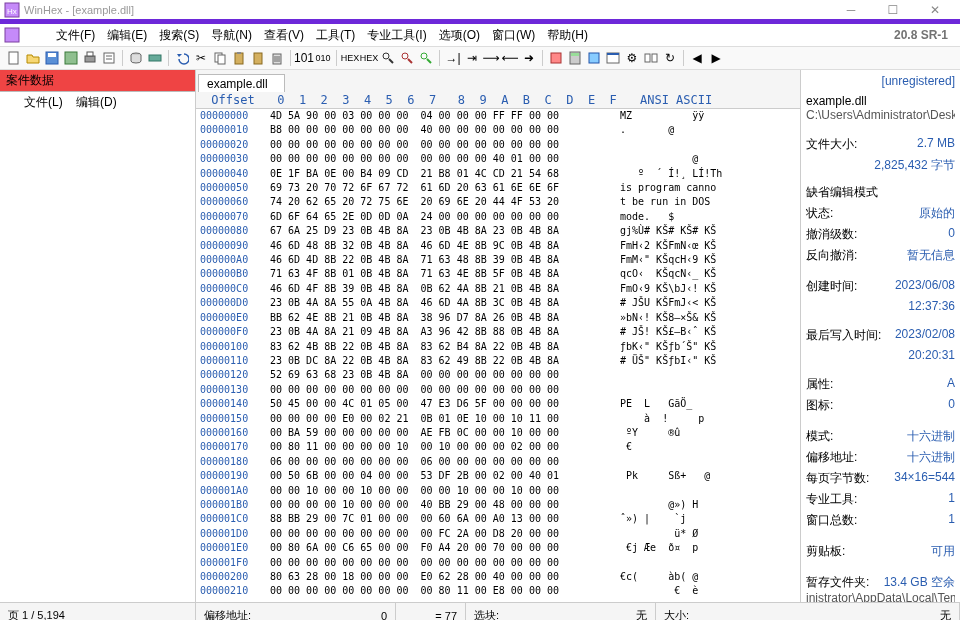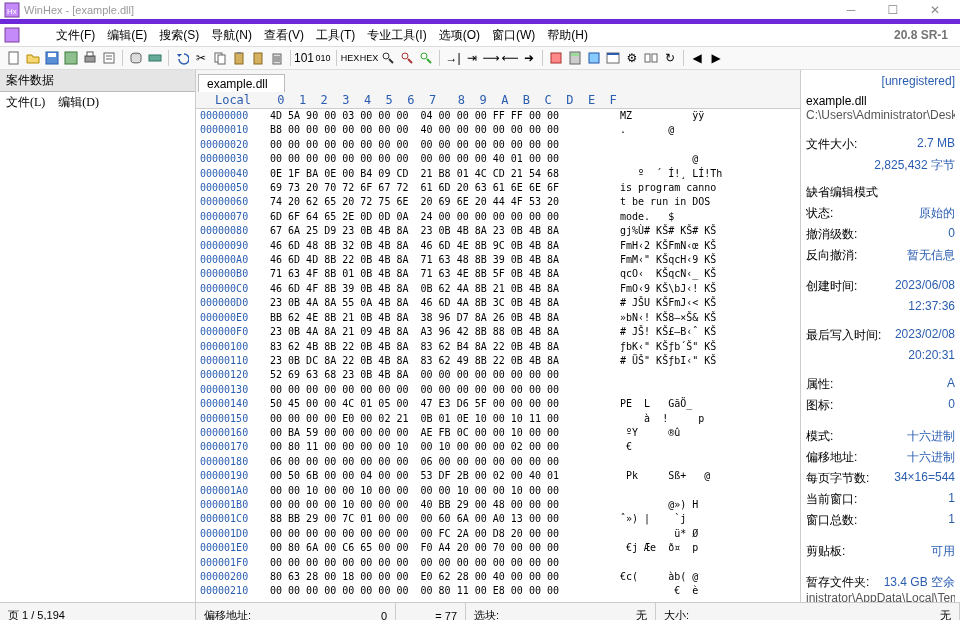--- a/index.html
+++ b/index.html
@@ -11,22 +11,22 @@
   .win-btn { width: 42px; height: 22px; display: flex; align-items: center; justify-content: center; color: #888; cursor: pointer; }
   .menubar { height: 22px; display: flex; align-items: center; padding: 0 4px; background: #fff; gap: 26px; }
   .menubar-left { display: flex; align-items: center; }
   .menubar-item { padding: 2px 6px; cursor: pointer; }
   .menubar-right { margin-left: auto; color: #737373; padding-right: 8px; font-weight: bold; }
   .toolbar { height: 24px; display: flex; align-items: center; gap: 3px; padding: 1px 6px; border-top: 1px solid #ddd; border-bottom: 1px solid #ddd; background: #f9f9f9; }
   .toolbar-icon { width: 16px; height: 16px; display: flex; align-items: center; justify-content: center; cursor: pointer; }
   .toolbar-sep { width: 1px; height: 16px; background: #ccc; margin: 0 2px; }
   .main { display: flex; height: calc(100% - 24px - 22px - 24px - 18px); }
   .left-panel { width: 196px; border-right: 1px solid #ccc; background: #fff; display: flex; flex-direction: column; }
-  .left-header { background: #e5e5e5; padding: 2px 6px; font-size: 12px; border-bottom: 1px solid #bbb; }
-  .left-menu { padding: 2px 6px; font-family: Liberation Serif, serif; }
+  .left-header { background: #ef4444; padding: 2px 6px; font-size: 12px; border-bottom: 1px solid #bbb; }
+  .left-menu { padding: 2px 24px; }
   .left-menu span { margin-right: 10px; cursor: pointer; }
   .center-panel { flex: 1; display: flex; flex-direction: column; overflow: hidden; min-width: 0; }
   .tab-strip { height: 22px; display: flex; align-items: flex-end; background: #f5f5f5; padding-left: 2px; }
   .tab { border: 1px solid #bbb; border-bottom: none; background: #fff; padding: 2px 16px 1px 8px; font-size: 12px; position: relative; cursor: pointer; }
   .hex-head { display: flex; background: #f5f5f5; border-bottom: 1px solid #ccc; font-family: Consolas, monospace; font-size: 12px; padding: 1px 0; }
   .hex-offset-head { width: 74px; text-align: center; color: #2a5db0; }
   .hex-cols-head { width: 340px; color: #2a5db0; letter-spacing: 0; white-space: pre; font-family: Consolas, monospace; }
   .hex-ascii-head { flex: 1; color: #2a5db0; text-align: left; padding-left: 30px; white-space: pre; }
   .hex-body { flex: 1; overflow-y: scroll; overflow-x: hidden; font-family: Consolas, monospace; font-size: 10px; line-height: 14.4px; }
   .hex-row { display: flex; white-space: pre; }
@@ -239,22 +239,23 @@
       <span>文件(L)</span>
       <span>编辑(D)</span>
     </div>
   </div>
 
   <div class="center-panel">
     <div class="tab-strip">
       <div class="tab">example.dll</div>
     </div>
     <div class="hex-head">
-      <div class="hex-offset-head">Local</div>
+      <div class="hex-offset-head">Offset</div>
       <div class="hex-cols-head"> 0  1  2  3  4  5  6  7   8  9  A  B  C  D  E  F</div>
+      <div class="hex-ascii-head">ANSI ASCII</div>
     </div>
     <div class="hex-body" id="hex-body">
         <div class="hex-row"><span class="hex-addr">00000000</span><span class="hex-bytes">4D 5A 90 00 03 00 00 00  04 00 00 00 FF FF 00 00</span><span class="hex-ascii">MZ          ÿÿ</span></div>
         <div class="hex-row"><span class="hex-addr">00000010</span><span class="hex-bytes">B8 00 00 00 00 00 00 00  40 00 00 00 00 00 00 00</span><span class="hex-ascii">.       @</span></div>
         <div class="hex-row"><span class="hex-addr">00000020</span><span class="hex-bytes">00 00 00 00 00 00 00 00  00 00 00 00 00 00 00 00</span><span class="hex-ascii"></span></div>
         <div class="hex-row"><span class="hex-addr">00000030</span><span class="hex-bytes">00 00 00 00 00 00 00 00  00 00 00 00 40 01 00 00</span><span class="hex-ascii">            @</span></div>
         <div class="hex-row"><span class="hex-addr">00000040</span><span class="hex-bytes">0E 1F BA 0E 00 B4 09 CD  21 B8 01 4C CD 21 54 68</span><span class="hex-ascii">   º  ´ Í!¸ LÍ!Th</span></div>
         <div class="hex-row"><span class="hex-addr">00000050</span><span class="hex-bytes">69 73 20 70 72 6F 67 72  61 6D 20 63 61 6E 6E 6F</span><span class="hex-ascii">is program canno</span></div>
         <div class="hex-row"><span class="hex-addr">00000060</span><span class="hex-bytes">74 20 62 65 20 72 75 6E  20 69 6E 20 44 4F 53 20</span><span class="hex-ascii">t be run in DOS </span></div>
         <div class="hex-row"><span class="hex-addr">00000070</span><span class="hex-bytes">6D 6F 64 65 2E 0D 0D 0A  24 00 00 00 00 00 00 00</span><span class="hex-ascii">mode.   $</span></div>
@@ -348,21 +349,21 @@
       </div>
     <div class="info-row">
         <span class="lbl">偏移地址:</span>
         <span class="val">十六进制</span>
       </div>
     <div class="info-row">
         <span class="lbl">每页字节数:</span>
         <span class="val">34×16=544</span>
       </div>
     <div class="info-row">
-        <span class="lbl">当前窗口:</span>
+        <span class="lbl">专业工具:</span>
         <span class="val">1</span>
       </div>
     <div class="info-row">
         <span class="lbl">窗口总数:</span>
         <span class="val">1</span>
       </div>
     <div class="info-sep"></div>
     <div class="info-row">
         <span class="lbl">剪贴板:</span>
         <span class="val">可用</span>

